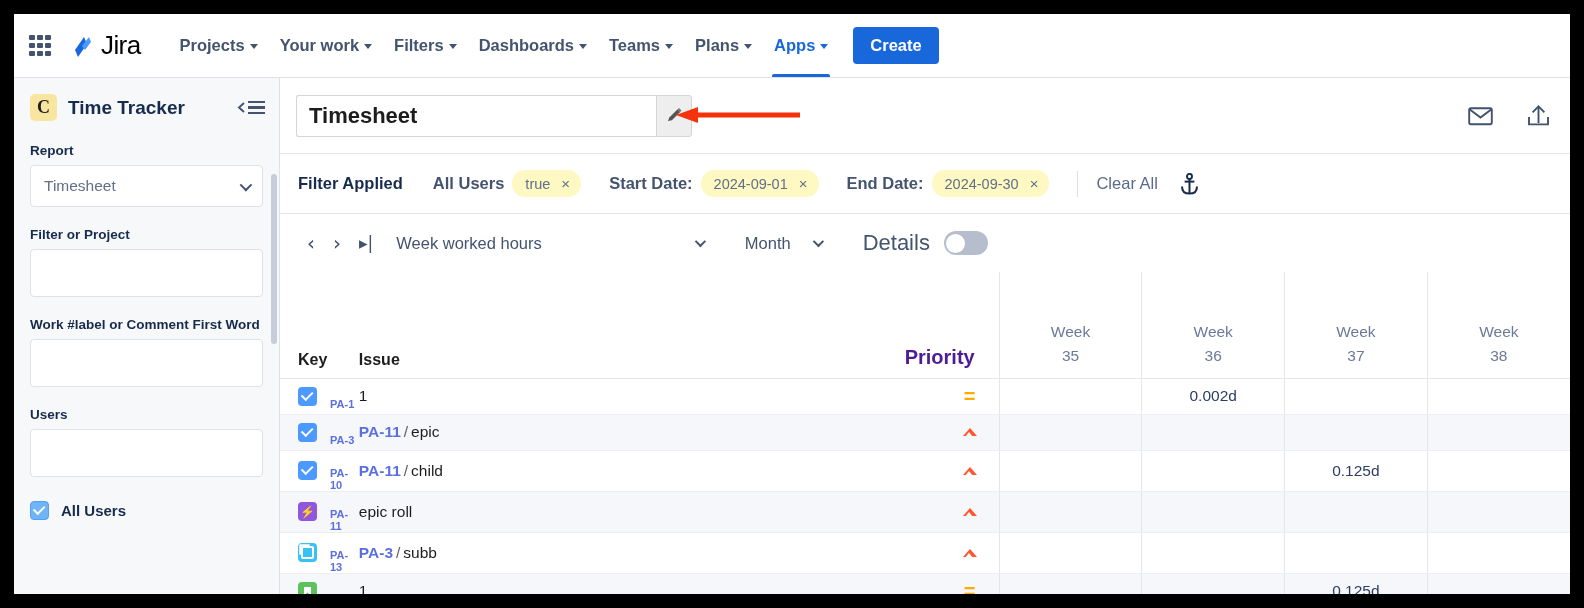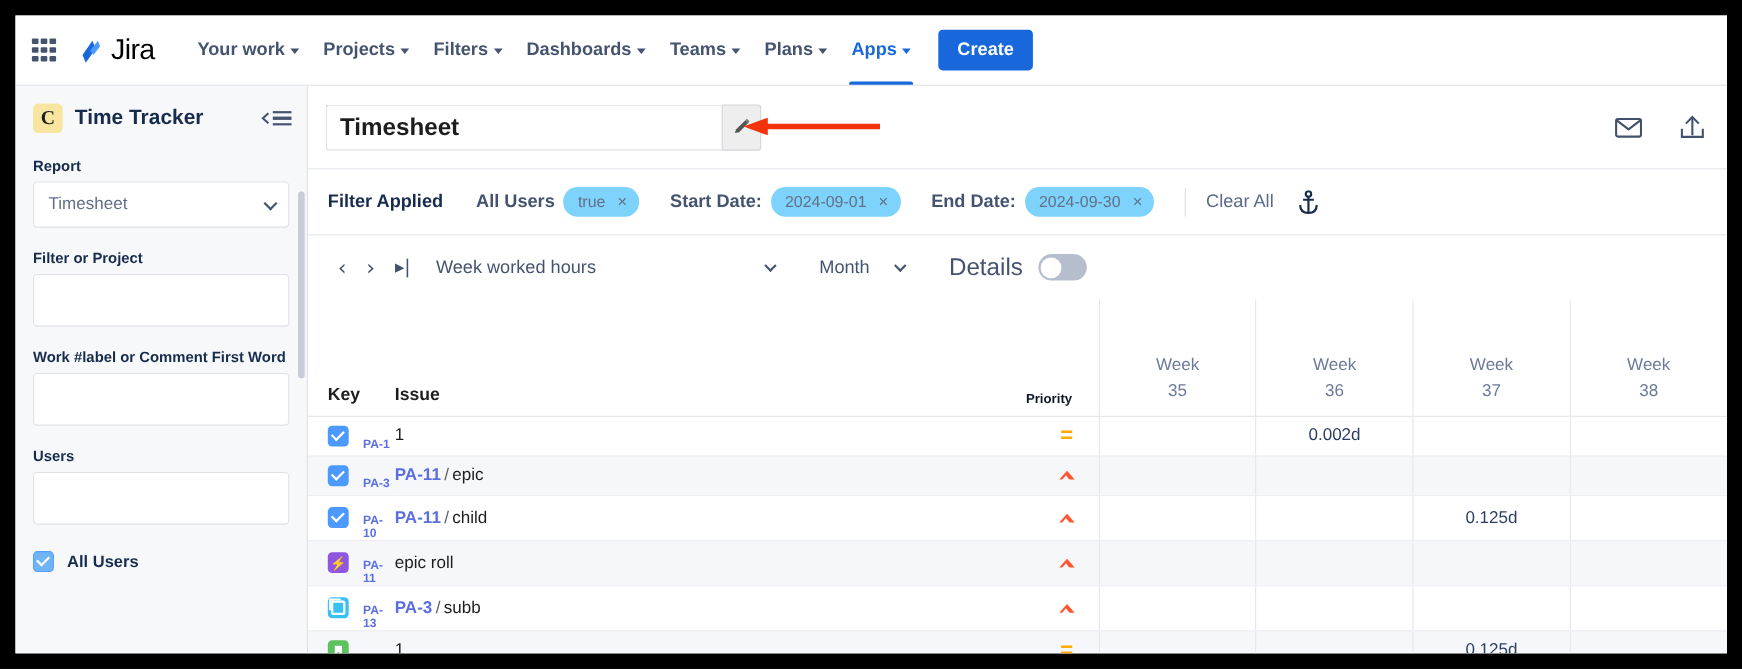--- a/index.html
+++ b/index.html
@@ -213,21 +213,21 @@
     border-bottom: 1px solid #e4e6ea;
   }
   .filter-applied {
     font-size: 16.5px; font-weight: 700; color: #172b4d;
     margin-right: 30px;
   }
   .fgroup { display: flex; align-items: center; gap: 8px; margin-right: 28px; }
   .fgroup-label { font-size: 16.5px; font-weight: 700; color: #44546f; }
   .pill {
     display: flex; align-items: flex-end; gap: 11px;
-    background: #7dd3fc; border-radius: 13px;
+    background: #fef9c3; border-radius: 13px;
     padding: 5px 11px 5px 13px;
     font-size: 14.5px; color: #626f86;
     cursor: pointer;
   }
   .pill .x { font-size: 15px; color: #626f86; }
   .vdiv { width: 1px; height: 26px; background: #dcdfe4; margin: 0 18px 0 0; }
   .clear-all {
     font-size: 16.5px; color: #5a6a8a; cursor: pointer;
     margin-right: 22px;
   }
@@ -278,21 +278,21 @@
   col.c-prio { width: 192px; }
   col.c-week { width: 137.5px; }
   thead th {
     border-bottom: 1px solid #e4e6ea;
     vertical-align: bottom;
     padding: 0 0 9px 0;
     font-weight: 700;
   }
   th.h-key { text-align: left; padding-left: 18px; font-size: 16px; color: #1d1d1d; }
   th.h-issue { text-align: left; font-size: 16px; color: #1d1d1d; }
-  th.h-prio { text-align: right; padding-right: 24px; font-size: 12px; color: #0f172a; }
+  th.h-prio { text-align: right; padding-right: 24px; font-size: 20px; color: #4c1d95; }
   th.h-week {
     text-align: center; font-size: 15.5px; font-weight: 400;
     color: #6b7a99; border-left: 1px solid #e4e6ea;
     line-height: 1.55; height: 106px;
   }
   tbody tr { height: 36px; }
   tbody tr:nth-child(even) { background: #f6f7fb; }
   tbody td { border-bottom: 1px solid #edeef2; }
   td.t-key { padding-left: 18px; }
   .keycell { display: flex; align-items: center; gap: 13px; }
@@ -374,25 +374,25 @@
     <div class="jira-logo">
       <svg width="26" height="26" viewBox="0 0 26 26">
         <path d="M6 17 L15 4 L18 11 L9 24 Z" fill="#1868db"></path>
         <path d="M13 13 L20 4 L22 9 L16 17 Z" fill="#4c9aff"></path>
       </svg>
       <span class="jira-word">Jira</span>
     </div>
 
     <div class="navitems">
       <div class="navitem">
+        <span>Projects</span>
+        <span class="chev"></span>
+      </div>
+      <div class="navitem">
         <span>Your work</span>
-        <span class="chev"></span>
-      </div>
-      <div class="navitem">
-        <span>Projects</span>
         <span class="chev"></span>
       </div>
       <div class="navitem">
         <span>Filters</span>
         <span class="chev"></span>
       </div>
       <div class="navitem">
         <span>Dashboards</span>
         <span class="chev"></span>
       </div>

